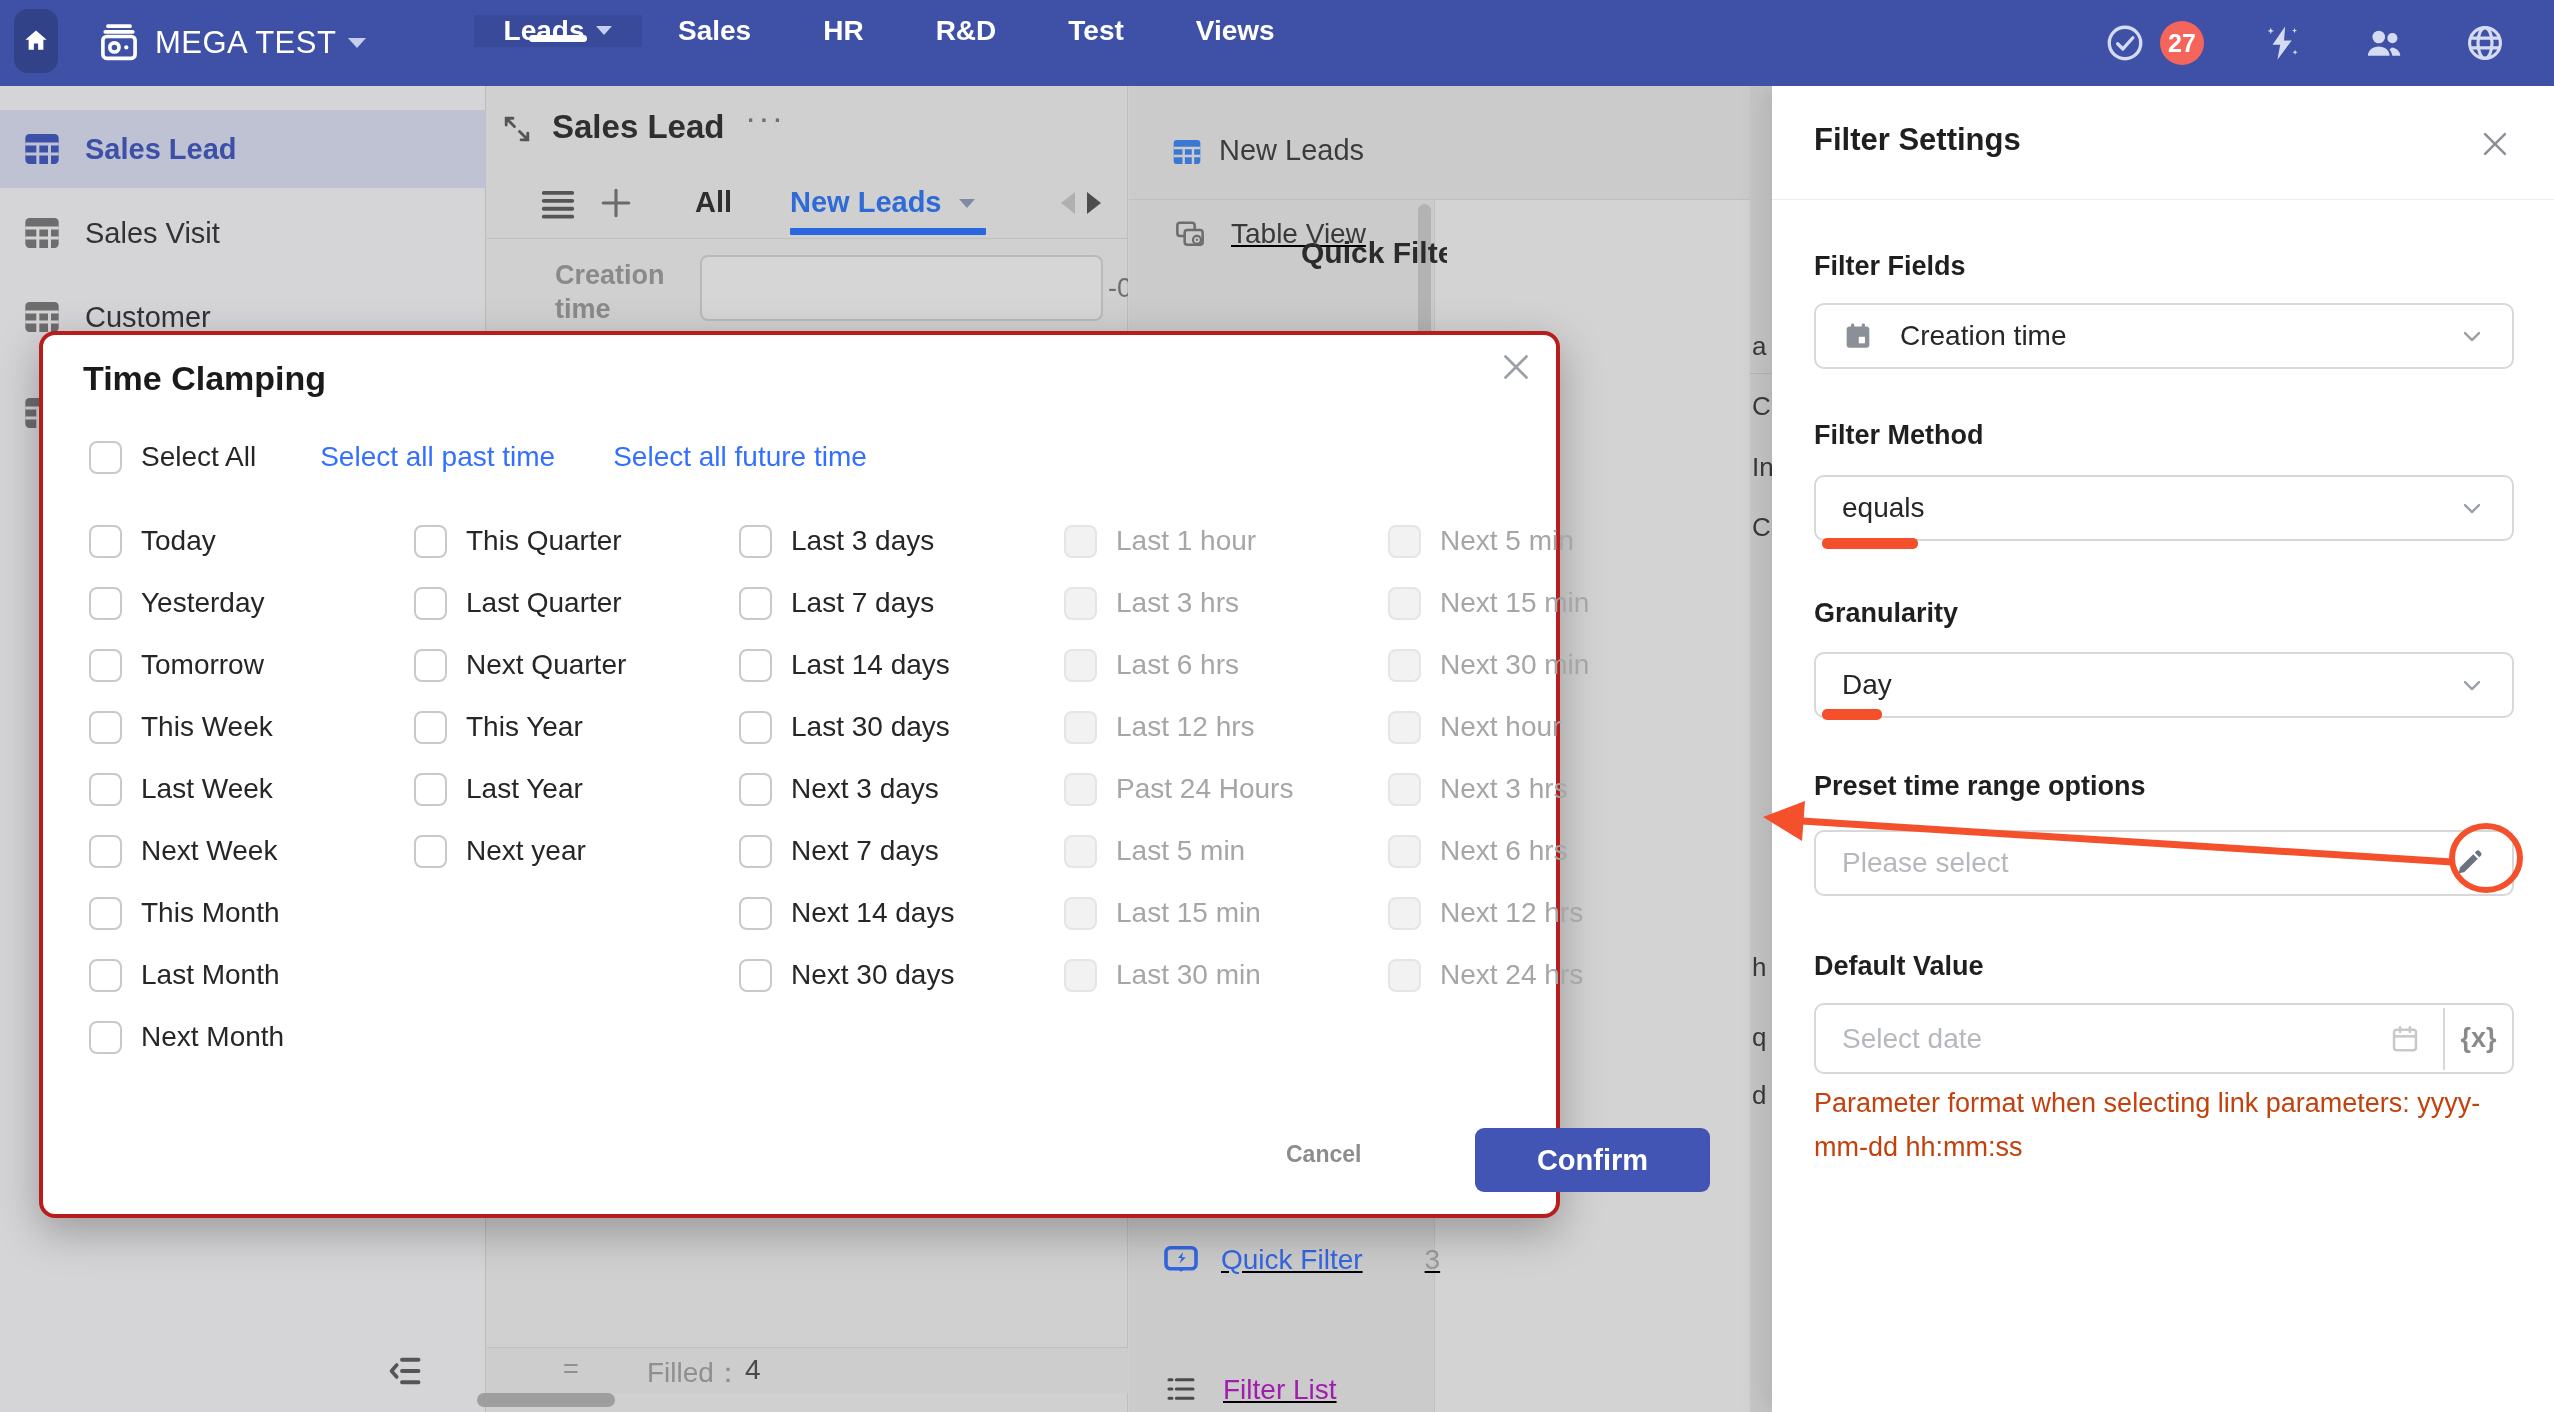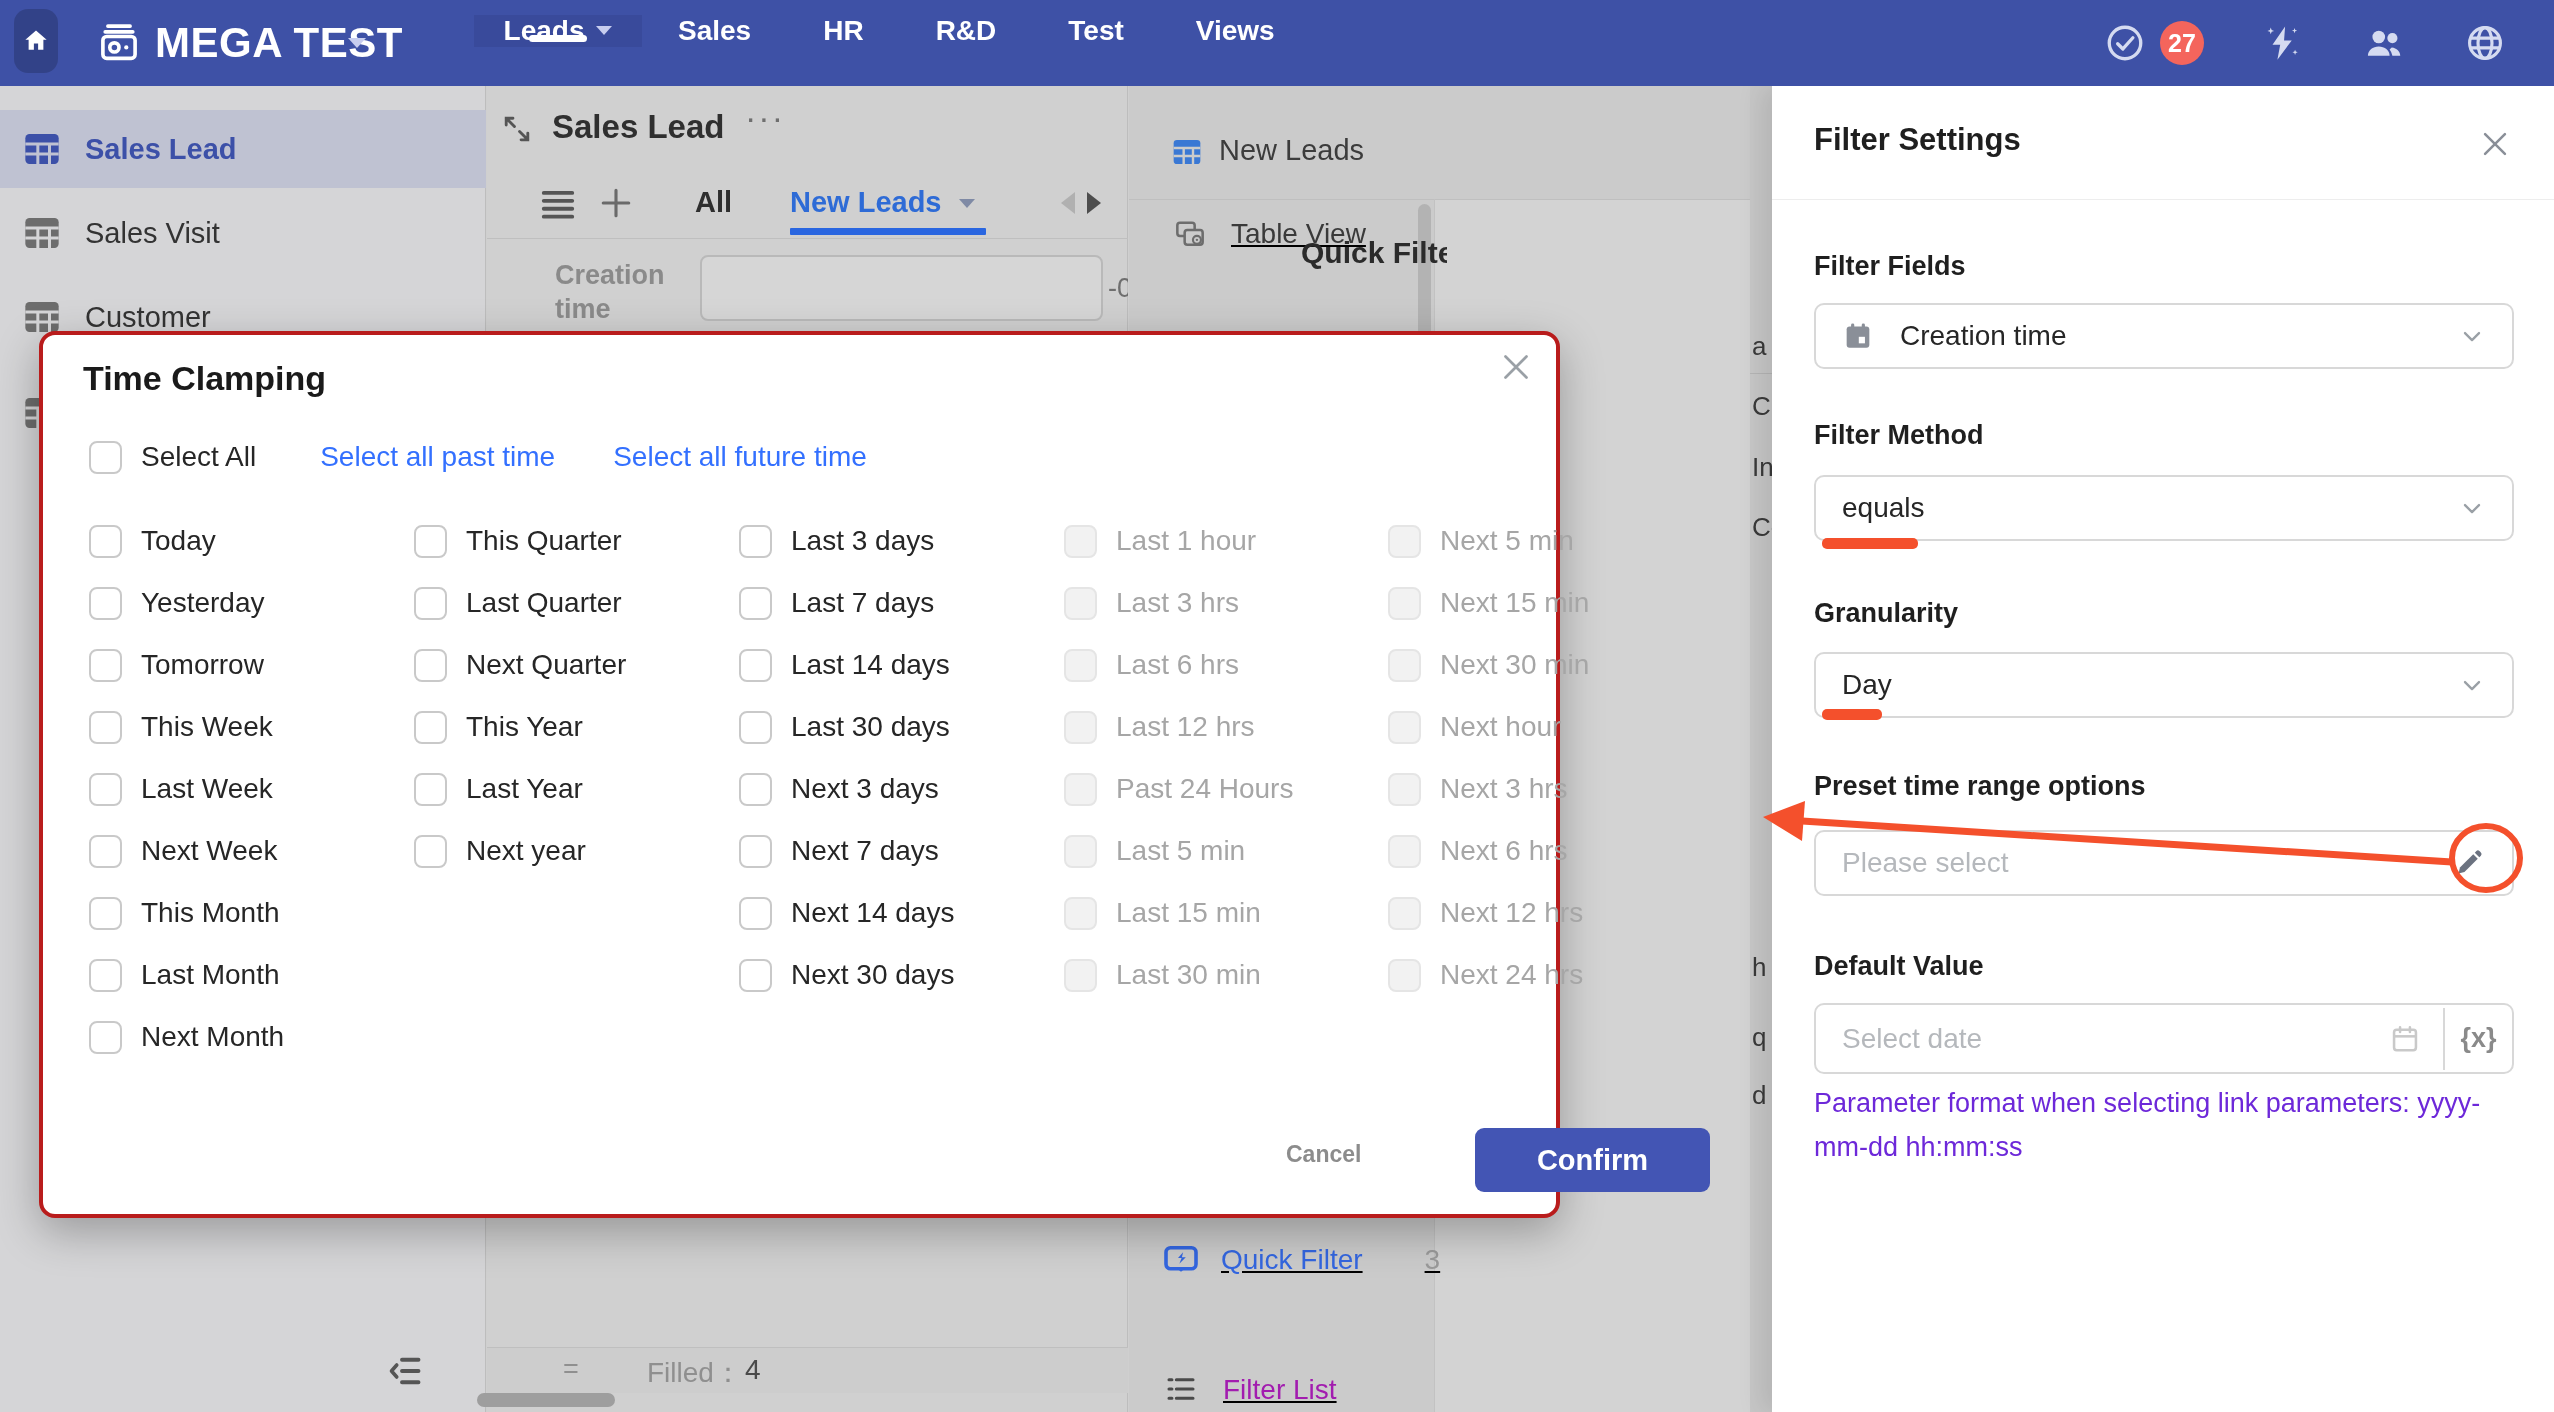--- a/index.html
+++ b/index.html
@@ -6,21 +6,21 @@
   #root{position:relative;width:2554px;height:1412px;overflow:hidden;
         font-family:"Liberation Sans","DejaVu Sans",sans-serif;background:#cfcfcf;}
   #root *{box-sizing:border-box;}
 
   
   #topbar{position:absolute;left:0;top:0;width:2554px;height:86px;background:#3e51a6;z-index:6;}
   #home-btn{position:absolute;left:14px;top:9px;width:44px;height:64px;border-radius:14px;
             background:rgba(0,0,0,0.18);display:flex;align-items:center;justify-content:center;}
   #ws-icon{position:absolute;left:95px;top:20px;width:48px;height:46px;color:#fff;}
   #ws-name{position:absolute;left:155px;top:0;height:86px;display:flex;align-items:center;
-           color:#fff;font-size:42px;font-weight:bold;letter-spacing:.5px;}
+           color:#fff;font-size:31px;font-weight:normal;letter-spacing:.5px;}
   #ws-caret{position:absolute;left:348px;top:38px;width:0;height:0;
             border-left:9px solid transparent;border-right:9px solid transparent;border-top:10px solid #c7cdef;}
   #topbar-tabs{position:absolute;left:474px;top:0;height:61px;display:flex;align-items:center;}
   .nav-tab{position:relative;display:flex;align-items:center;color:#fff;font-size:28px;font-weight:bold;
            padding:0 36px;cursor:pointer;}
   .nav-tab.active{background:#394a9b;width:168px;justify-content:center;padding:0;}
   .nav-tab .caret{width:0;height:0;margin-left:12px;border-left:8px solid transparent;
                   border-right:8px solid transparent;border-top:9px solid #c7cdef;}
   .nav-tab .tab-underline{position:absolute;left:50%;transform:translateX(-50%);bottom:5px;width:58px;height:7px;
                   border-radius:4px;background:#fff;}
@@ -93,21 +93,21 @@
   #dr-title{position:absolute;left:42px;top:36px;font-size:31px;font-weight:bold;color:#1f1f1f;}
   #dr-close{position:absolute;left:706px;top:41px;width:34px;height:34px;color:#8a8f98;cursor:pointer;}
   #dr-rule{position:absolute;left:0;top:113px;width:782px;height:1px;background:#ededed;}
   .dr-label{position:absolute;left:42px;font-size:27px;font-weight:bold;color:#1f1f1f;}
   .dr-select{position:absolute;left:42px;width:700px;height:66px;border:2px solid #d8d8d8;border-radius:10px;
              background:#fff;display:flex;align-items:center;padding:0 26px;cursor:pointer;}
   .dr-select .sel-text{font-size:28px;color:#262626;}
   .dr-select .placeholder{font-size:28px;color:#b5b8bc;}
   .dr-select .chev{margin-left:auto;width:28px;height:28px;color:#9aa0a6;}
   .cal-solid{width:32px;height:32px;color:#8a8f98;margin-right:26px;}
-  #dr-note{position:absolute;left:42px;top:995px;width:706px;font-size:27px;color:#6d28d9;line-height:44px;}
+  #dr-note{position:absolute;left:42px;top:995px;width:706px;font-size:27px;color:#c2410c;line-height:44px;}
   #dv-field{padding-right:0;}
   #dv-cal{width:32px;height:32px;color:#c9c9c9;margin-left:auto;}
   #dv-div{width:2px;height:62px;background:#d8d8d8;margin:0 0 0 22px;}
   #dv-var{width:67px;text-align:center;font-size:27px;font-weight:bold;color:#8a8a8a;cursor:pointer;}
   #pencil-btn{margin-left:auto;width:34px;height:34px;color:#6b7280;cursor:pointer;}
 
   
   #modal{position:absolute;left:39px;top:331px;width:1521px;height:887px;background:#fff;
          border:4px solid #b91c1c;border-radius:16px;z-index:10;box-shadow:0 14px 44px rgba(0,0,0,0.28);}
   #modal-title{position:absolute;left:40px;top:24px;font-size:34px;font-weight:bold;color:#1a1a1a;}

